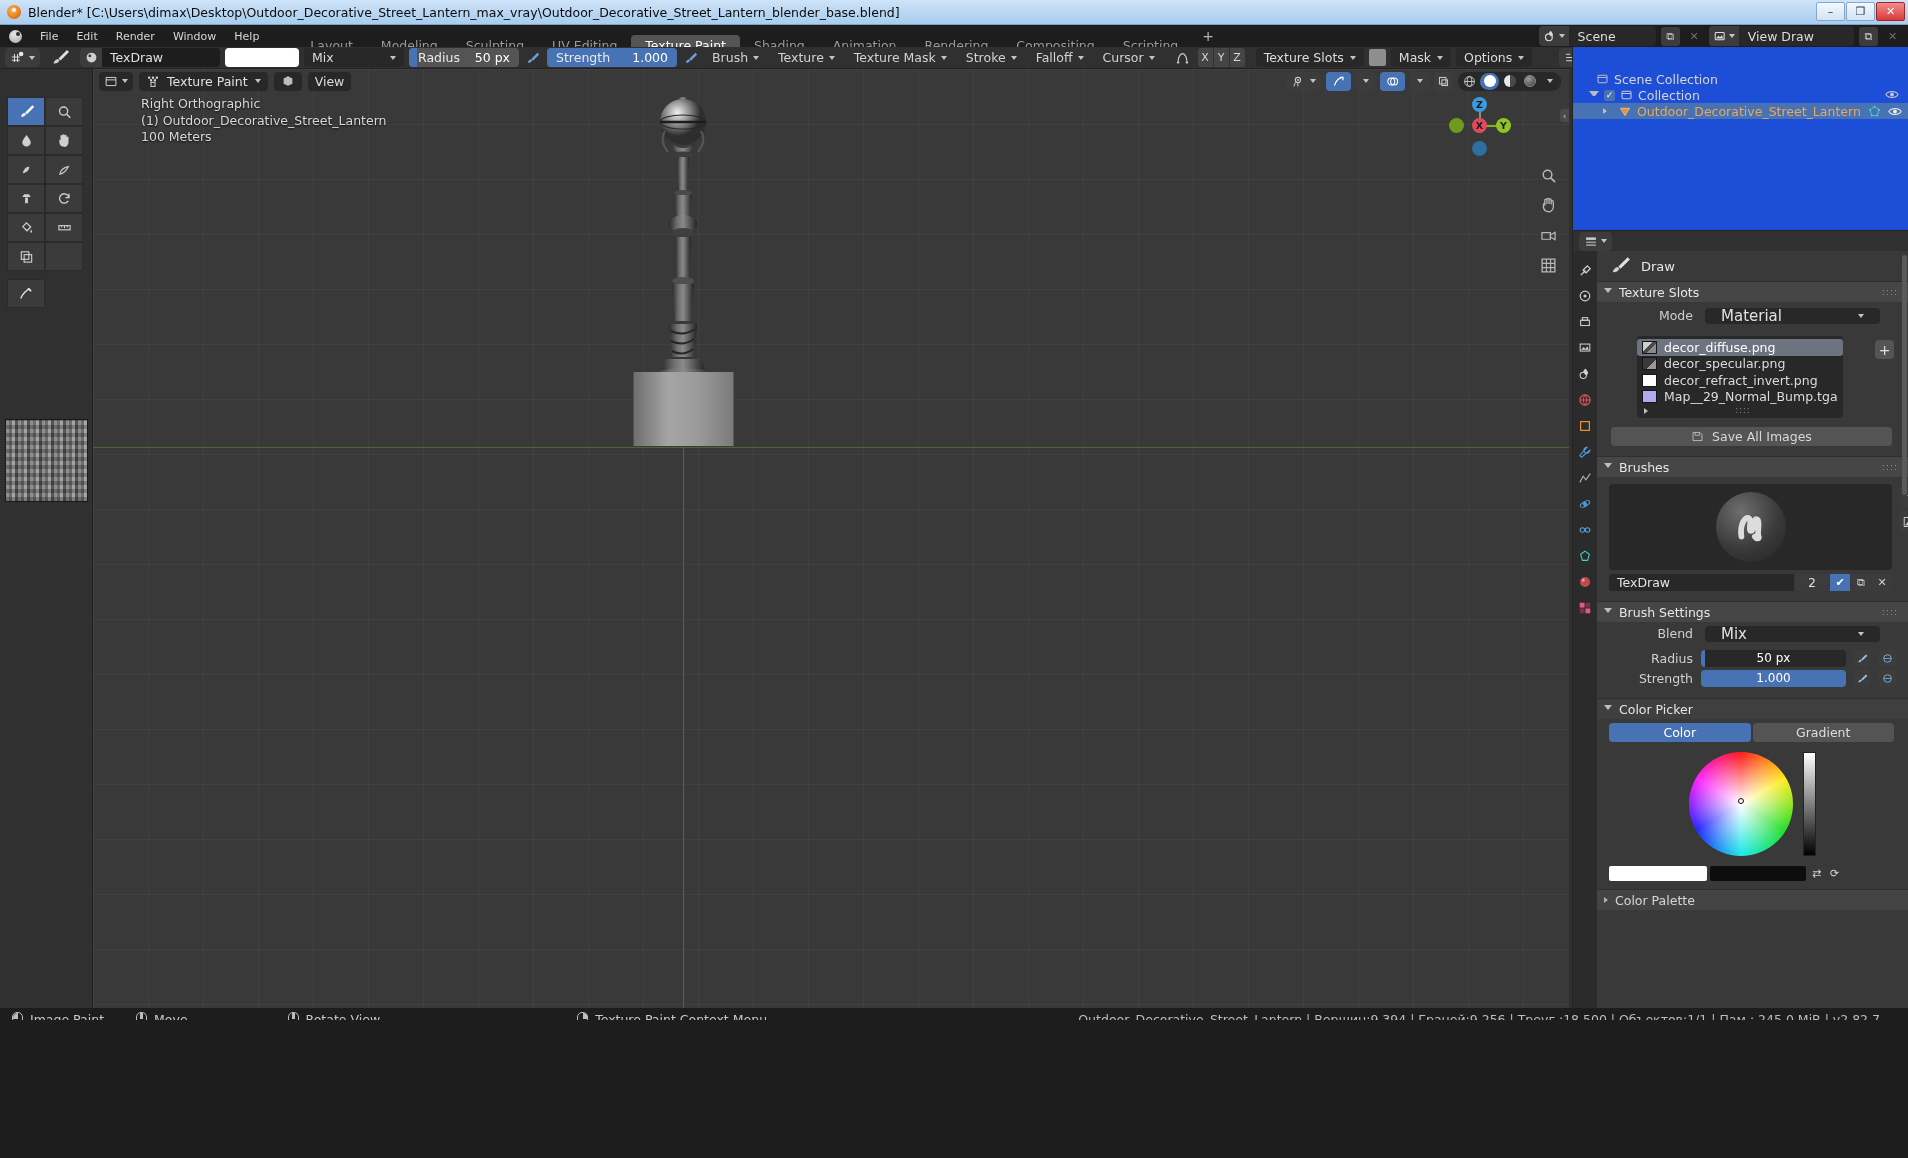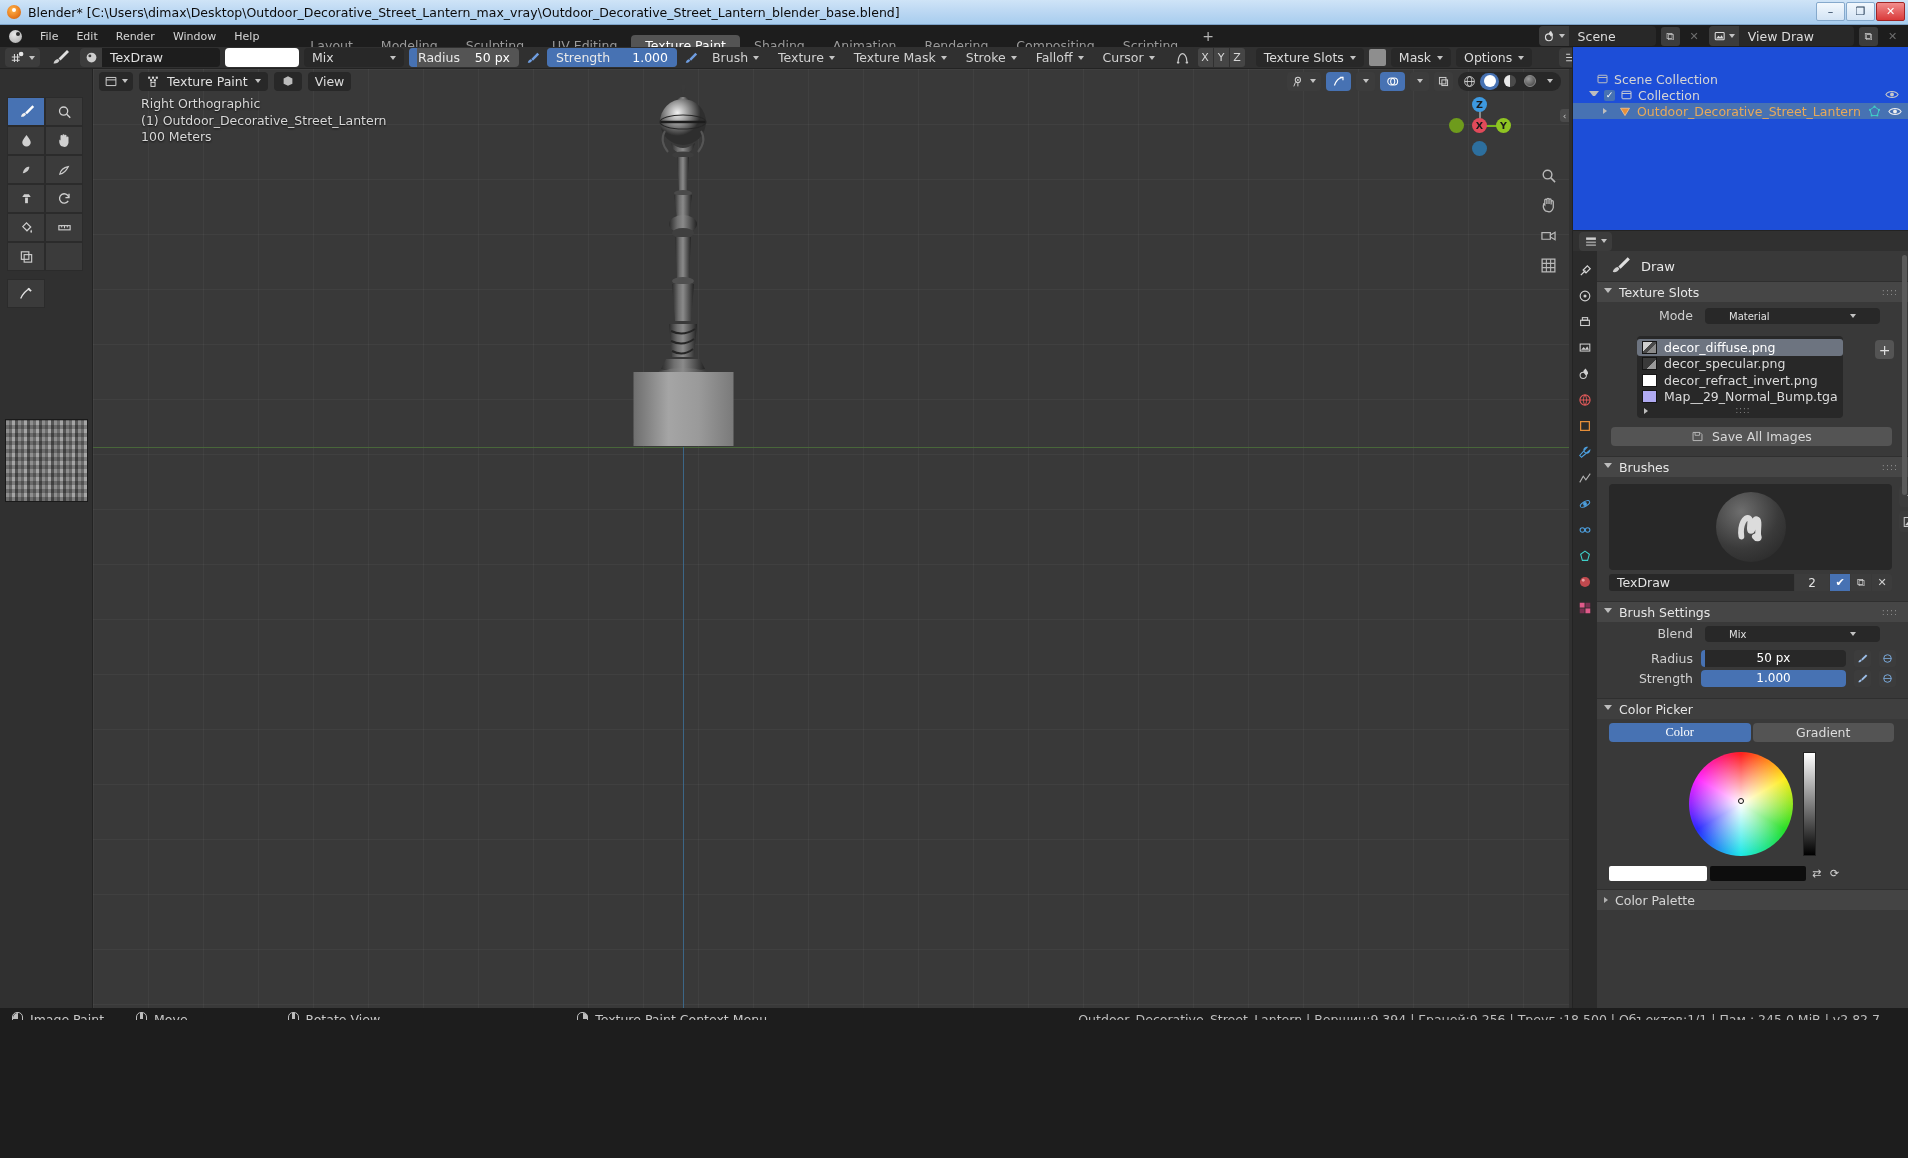--- a/index.html
+++ b/index.html
@@ -195,21 +195,21 @@
   .props-body{ position:absolute; left:24px; top:20px; right:0; bottom:0; background:#393939; overflow:hidden;}
   .brush-title{ display:flex;align-items:center;gap:10px;height:30px;padding-left:12px;font-size:13px;color:#e8e8e8;}
   .panel-head{
     display:flex;align-items:center;gap:7px;height:21px;padding-left:7px;
     background:#464646; font-size:12.5px;color:#e6e6e6; border-top:1px solid #2f2f2f;
   }
   .panel-head .dots{ margin-left:auto;margin-right:10px;color:#8e8e8e;font-size:9px;letter-spacing:1px;}
   .prow{ display:flex;height:22px;padding:0 12px 0 10px;gap:12px;}
   .prow .plabel{ width:86px;text-align:right;font-size:12.5px;color:#cfcfcf;}
   .pfield{ flex:1; background:#282828;border-radius:4px;height:16px;display:flex;align-items:center;
-    padding:0 24px;font-size:10px;color:#e0e0e0;justify-content:space-between;}
+    padding:0 16px;font-size:15px;color:#e0e0e0;justify-content:space-between;}
   .slot-list{
     margin:6px 10px 0 40px; background:#282828;border-radius:4px;padding:3px 0 2px 0;
     width:206px;
   }
   .slot-row{ display:flex;align-items:center;gap:7px;height:16.5px;padding:0 5px;font-size:12.5px;color:#dcdcdc;}
   .slot-row.sel{ background:#6d7480; border-radius:3px; color:#ffffff;}
   .slot-thumb{ width:15px;height:13px;border:1px solid #151515;}
   .slot-foot{ display:flex;align-items:center;height:11px;padding:0 5px;}
   .slot-foot .dots{ margin:0 auto;color:#8e8e8e;font-size:8px;letter-spacing:1px;}
   .add-btn{ position:absolute; right:14px; width:19px;height:19px;background:#545454;border-radius:4px;
@@ -237,21 +237,21 @@
   .bn-ico.on{ background:#4772b3;color:#fff;}
   .bn-ico.last{ border-radius:0 3px 3px 0;}
   .slider-row{ display:flex;align-items:center;height:20px;padding:0 12px 0 10px;gap:8px;}
   .slider-row .plabel{ width:86px;text-align:right;font-size:12.5px;color:#cfcfcf;}
   .psl{ flex:1; position:relative;height:17px;border-radius:4px;background:#282828;overflow:hidden;display:flex;align-items:center;justify-content:center;}
   .psl .fill{position:absolute;left:0;top:0;bottom:0;background:#4772b3;}
   .psl .t{position:relative;font-size:12px;color:#fff;}
   .mini-sq{ width:17px;height:17px;background:#3c3c3c;border-radius:3px;display:flex;align-items:center;justify-content:center;font-size:10px;color:#cfcfcf;}
   .seg{ margin:4px 14px 0 12px; display:flex; gap:2px; height:19px;}
   .seg > div{ flex:1; display:flex;align-items:center;justify-content:center;font-size:12.5px;border-radius:4px;background:#545454;color:#ddd;}
-  .seg > div.on{ background:#4772b3;color:#fff;font-family:Liberation Serif, serif;}
+  .seg > div.on{ background:#4772b3;color:#fff;}
   .wheel-wrap{ position:relative; margin-top:10px; display:flex;justify-content:center;align-items:flex-start; gap:10px;}
   .cwheel{
     width:104px;height:104px;border-radius:50%;
     background:
       radial-gradient(circle, #ffffff 0%, rgba(255,255,255,0) 68%),
       conic-gradient(#ff2020,#ffec1f,#28e028,#20e8e8,#2a2aff,#ff24ff,#ff2020);
     position:relative;
   }
   .cwheel .cursor{ position:absolute; left:49px; top:46px; width:6px;height:6px;border-radius:50%;border:1.5px solid #111;}
   .vbar{ width:13px;height:104px; background:linear-gradient(#ffffff,#000000); border:1px solid #222;}

